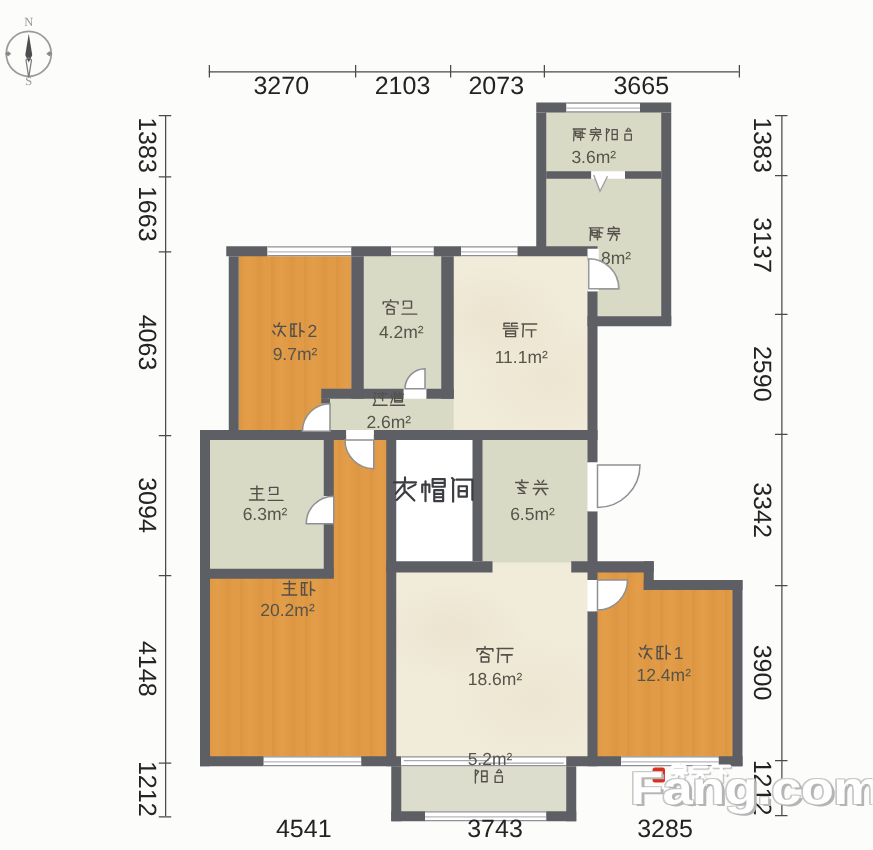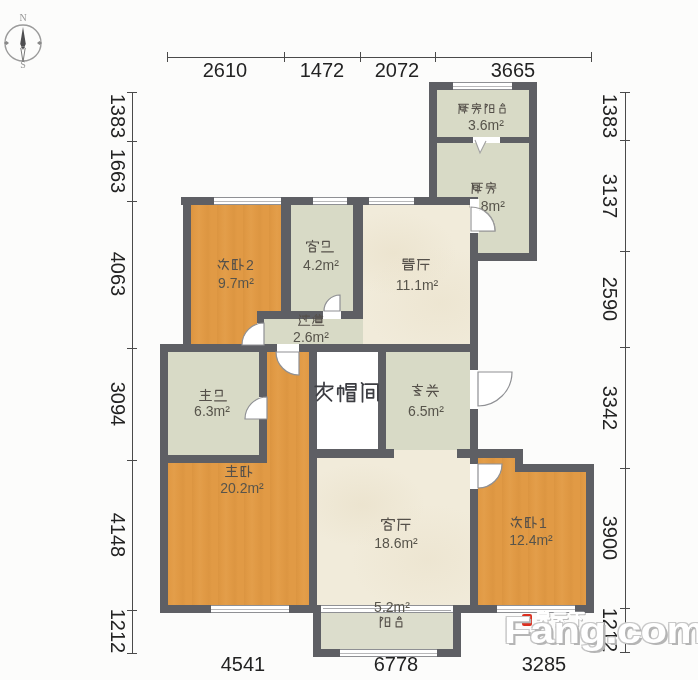--- a/index.html
+++ b/index.html
@@ -222,21 +222,21 @@
 <div class="lbl" style="left:213px;top:398px"><svg width="29" height="14" style="overflow:visible">
       <path d="M7.0,0.3 L7.0,1.7 M2.2,2.5 L11.8,2.5 M3.1,6.4 L10.9,6.4 M7.0,2.5 L7.0,10.6 M1.1,11.5 L12.9,11.5" stroke="#55504a" stroke-width="1.1900000000000002" fill="none" stroke-linecap="round"></path>
       <path d="M17.2,1.4 L23.7,1.4 M23.7,1.4 L23.7,7.0 M17.2,1.4 L17.2,4.5 M17.2,7.0 L23.7,7.0 M16.1,11.8 L27.9,11.8" stroke="#55504a" stroke-width="1.1900000000000002" fill="none" stroke-linecap="round"></path>
     </svg></div>
 <div class="val" style="left:212px;top:411px">6.3m²</div>
 
 <div class="lbl" style="left:239px;top:474px"><svg width="29" height="14" style="overflow:visible">
       <path d="M7.0,0.3 L7.0,1.7 M2.2,2.5 L11.8,2.5 M3.1,6.4 L10.9,6.4 M7.0,2.5 L7.0,10.6 M1.1,11.5 L12.9,11.5" stroke="#55504a" stroke-width="1.1900000000000002" fill="none" stroke-linecap="round"></path>
       <path d="M16.7,1.7 L21.4,1.7 M16.7,1.7 L16.7,11.5 M16.7,11.5 L21.4,11.5 M19.2,1.7 L19.2,11.5 M16.7,5.6 L19.2,5.6 M24.0,0.8 L24.0,11.8 M24.0,6.7 L27.3,8.1" stroke="#55504a" stroke-width="1.1900000000000002" fill="none" stroke-linecap="round"></path>
     </svg></div>
-<div class="val" style="left:242px;top:488px">20.2m²</div>
+<div class="val" style="left:230px;top:488px">20.2m²</div>
 
 <div class="lbl" style="left:425px;top:393px"><svg width="29" height="14" style="overflow:visible">
       <path d="M7.0,0.3 L7.0,1.7 M2.0,2.5 L12.0,2.5 M5.3,3.6 L8.4,5.6 M3.6,6.7 L10.4,6.7 M5.0,7.8 L9.0,10.1 M4.2,11.2 L9.5,11.2" stroke="#55504a" stroke-width="1.1900000000000002" fill="none" stroke-linecap="round"></path>
       <path d="M19.5,0.8 L20.9,2.5 M24.5,0.8 L23.1,2.5 M17.2,3.9 L26.8,3.9 M16.1,7.3 L27.9,7.3 M21.4,7.3 L18.1,12.3 M22.6,7.3 L26.2,12.3" stroke="#55504a" stroke-width="1.1900000000000002" fill="none" stroke-linecap="round"></path>
     </svg></div>
 <div class="val" style="left:426px;top:411px">6.5m²</div>
 
 <div class="lbl" style="left:396px;top:527px"><svg width="31" height="15" style="overflow:visible">
       <path d="M7.5,0.3 L7.5,1.5 M1.2,2.1 L13.8,2.1 M1.2,2.1 L1.2,3.9 M13.8,2.1 L13.8,3.9 M6.0,3.9 L3.6,6.6 M4.8,4.2 L10.8,6.9 M4.5,8.7 L10.5,8.7 M4.5,8.7 L4.5,12.6 M10.5,8.7 L10.5,12.6 M4.5,12.6 L10.5,12.6" stroke="#55504a" stroke-width="1.2750000000000001" fill="none" stroke-linecap="round"></path>
       <path d="M17.2,1.8 L29.8,1.8 M18.4,1.8 L17.8,12.9 M20.5,6.9 L29.2,6.9 M25.3,6.9 L25.3,12.9" stroke="#55504a" stroke-width="1.2750000000000001" fill="none" stroke-linecap="round"></path>
@@ -255,21 +255,21 @@
       <path d="M20.2,0.3 L21.0,1.3 M16.3,1.8 L24.7,1.8 M16.3,1.8 L16.3,4.2 M24.7,1.8 L24.7,4.2 M16.3,4.2 L24.7,4.2 M15.6,6.0 L25.4,6.0 M20.5,4.2 L20.5,6.0 M19.7,6.8 L17.4,11.4 M21.3,6.8 L23.4,8.3 M23.4,8.3 L22.6,11.2" stroke="#55504a" stroke-width="1.105" fill="none" stroke-linecap="round"></path>
     </svg></div>
 <div class="val" style="left:487px;top:206px">6.8m²</div>
 
 <div class="lbl" style="left:483px;top:110px"><svg width="51" height="12" style="overflow:visible">
       <path d="M1.0,1.2 L11.0,1.2 M1.9,1.2 L1.4,10.6 M2.9,2.9 L6.7,2.9 M2.9,2.9 L2.9,6.7 M6.7,2.9 L6.7,6.7 M2.9,4.8 L6.7,4.8 M2.9,6.7 L6.7,6.7 M8.2,2.2 L8.2,7.4 M7.4,4.1 L10.6,5.0 M4.3,7.9 L9.6,7.9 M7.0,7.9 L7.0,10.1" stroke="#55504a" stroke-width="1.02" fill="none" stroke-linecap="round"></path>
       <path d="M18.8,0.2 L19.5,1.2 M15.2,1.7 L22.8,1.7 M15.2,1.7 L15.2,3.8 M22.8,1.7 L22.8,3.8 M15.2,3.8 L22.8,3.8 M14.4,5.5 L23.6,5.5 M19.0,3.8 L19.0,5.5 M18.3,6.2 L16.1,10.6 M19.7,6.2 L21.6,7.7 M21.6,7.7 L20.9,10.3" stroke="#55504a" stroke-width="1.02" fill="none" stroke-linecap="round"></path>
       <path d="M27.7,1.0 L27.7,10.6 M27.7,1.0 L30.1,1.9 M30.1,1.9 L27.9,5.0 M32.2,1.7 L36.3,1.7 M32.2,1.7 L32.2,9.6 M36.3,1.7 L36.3,9.6 M32.2,5.5 L36.3,5.5 M32.2,9.6 L36.3,9.6" stroke="#55504a" stroke-width="1.02" fill="none" stroke-linecap="round"></path>
       <path d="M45.2,0.5 L43.3,2.9 M43.3,2.9 L47.2,2.9 M46.2,1.2 L47.2,2.9 M42.4,5.3 L47.6,5.3 M42.4,5.3 L42.4,10.1 M47.6,5.3 L47.6,10.1 M42.4,10.1 L47.6,10.1" stroke="#55504a" stroke-width="1.02" fill="none" stroke-linecap="round"></path>
     </svg></div>
-<div class="val" style="left:486px;top:125px">3.6m²</div>
+<div class="val" style="left:475px;top:125px">3.6m²</div>
 
 <div class="lbl" style="left:392px;top:624px"><svg width="27" height="13" style="overflow:visible">
       <path d="M1.8,1.0 L1.8,11.4 M1.8,1.0 L4.4,2.1 M4.4,2.1 L2.1,5.5 M6.8,1.8 L11.2,1.8 M6.8,1.8 L6.8,10.4 M11.2,1.8 L11.2,10.4 M6.8,6.0 L11.2,6.0 M6.8,10.4 L11.2,10.4" stroke="#55504a" stroke-width="1.105" fill="none" stroke-linecap="round"></path>
       <path d="M20.8,0.5 L18.7,3.1 M18.7,3.1 L22.8,3.1 M21.8,1.3 L22.8,3.1 M17.6,5.7 L23.4,5.7 M17.6,5.7 L17.6,10.9 M23.4,5.7 L23.4,10.9 M17.6,10.9 L23.4,10.9" stroke="#55504a" stroke-width="1.105" fill="none" stroke-linecap="round"></path>
     </svg></div>
 <div class="val" style="left:392px;top:607px">5.2m²</div>
 
 <div class="lbl" style="left:347px;top:395px"><svg width="68" height="22" style="overflow:visible">
       <path d="M11.0,0.4 L11.0,3.1 M2.2,4.4 L19.8,4.4 M9.7,6.2 L3.5,13.6 M10.6,6.2 L10.6,12.3 M10.6,12.3 L4.4,18.5 M11.0,11.4 L18.5,18.9 M13.6,9.2 L19.4,6.2" stroke="#3c3d42" stroke-width="1.75" fill="none" stroke-linecap="round"></path>
       <path d="M24.8,6.2 L24.8,12.3 M24.8,6.2 L30.5,6.2 M30.5,6.2 L30.5,12.3 M27.4,3.5 L27.4,19.4 M33.1,1.8 L42.8,1.8 M33.1,1.8 L33.1,7.9 M42.8,1.8 L42.8,7.9 M33.1,4.8 L42.8,4.8 M33.1,7.9 L42.8,7.9 M34.4,10.6 L41.5,10.6 M34.4,10.6 L34.4,19.4 M41.5,10.6 L41.5,19.4 M34.4,13.6 L41.5,13.6 M34.4,16.3 L41.5,16.3 M34.4,19.4 L41.5,19.4" stroke="#3c3d42" stroke-width="1.75" fill="none" stroke-linecap="round"></path>
@@ -280,23 +280,23 @@
 <svg class="a" style="left:0;top:0" width="698" height="680">
     <path d="M471,231 L471,207 A24,24 0 0 1 495,231 Z" fill="#ffffff" fill-opacity="0.85" stroke="#9a9a9a" stroke-width="1.2"></path>
   </svg>
 
 <div class="dl" style="left:167px;top:57px;width:424px;height:1px"></div>
 <div class="dl" style="left:167px;top:52px;width:1px;height:10px"></div>
 <div class="dl" style="left:284px;top:52px;width:1px;height:10px"></div>
 <div class="dl" style="left:360px;top:52px;width:1px;height:10px"></div>
 <div class="dl" style="left:435px;top:52px;width:1px;height:10px"></div>
 <div class="dl" style="left:591px;top:52px;width:1px;height:10px"></div>
-<div class="dim" style="left:225px;top:70px">2610</div>
-<div class="dim" style="left:322px;top:70px">1472</div>
-<div class="dim" style="left:397px;top:70px">2072</div>
+<div class="dim" style="left:225px;top:70px">3270</div>
+<div class="dim" style="left:322px;top:70px">2103</div>
+<div class="dim" style="left:397px;top:70px">2073</div>
 <div class="dim" style="left:513px;top:70px">3665</div>
 
 <div class="dl" style="left:132px;top:92px;width:1px;height:561px"></div>
 <div class="dl" style="left:127px;top:92px;width:10px;height:1px"></div>
 <div class="dl" style="left:127px;top:141px;width:10px;height:1px"></div>
 <div class="dl" style="left:127px;top:201px;width:10px;height:1px"></div>
 <div class="dl" style="left:127px;top:348px;width:10px;height:1px"></div>
 <div class="dl" style="left:127px;top:460px;width:10px;height:1px"></div>
 <div class="dl" style="left:127px;top:610px;width:10px;height:1px"></div>
 <div class="dl" style="left:127px;top:653px;width:10px;height:1px"></div>
@@ -315,22 +315,22 @@
 <div class="dl" style="left:620px;top:468px;width:10px;height:1px"></div>
 <div class="dl" style="left:620px;top:608px;width:10px;height:1px"></div>
 <div class="dl" style="left:620px;top:652px;width:10px;height:1px"></div>
 <div class="dimv" style="left:609px;top:116px">1383</div>
 <div class="dimv" style="left:609px;top:196px">3137</div>
 <div class="dimv" style="left:609px;top:299px">2590</div>
 <div class="dimv" style="left:609px;top:408px">3342</div>
 <div class="dimv" style="left:609px;top:538px">3900</div>
 <div class="dimv" style="left:609px;top:630px">1212</div>
 <div class="dim" style="left:243px;top:664px">4541</div>
-<div class="dim" style="left:396px;top:664px">6778</div>
-<div class="dim" style="left:544px;top:664px">3285</div>
+<div class="dim" style="left:396px;top:664px">3743</div>
+<div class="dim" style="left:532px;top:664px">3285</div>
 
 <svg class="a" style="left:2px;top:8px" width="46" height="66">
 <circle cx="21" cy="35" r="18" fill="none" stroke="#9b9b9b" stroke-width="1.4"></circle>
 <text x="21" y="13" text-anchor="middle" font-size="10" fill="#979797" font-family="Liberation Serif,serif">N</text>
 <text x="21" y="60" text-anchor="middle" font-size="10" fill="#979797" font-family="Liberation Serif,serif">S</text>
 <polygon points="21,19 23.8,36 21,42 18.2,36" fill="#4e4e50"></polygon>
 <polygon points="21,38 23.2,40 21,54 18.8,40" fill="none" stroke="#7a7a7a" stroke-width="1"></polygon>
 <polygon points="2,35 4.5,33 7,35 4.5,37" fill="#888"></polygon>
 <polygon points="35,35 37.5,33 40,35 37.5,37" fill="#888"></polygon>
 </svg>

